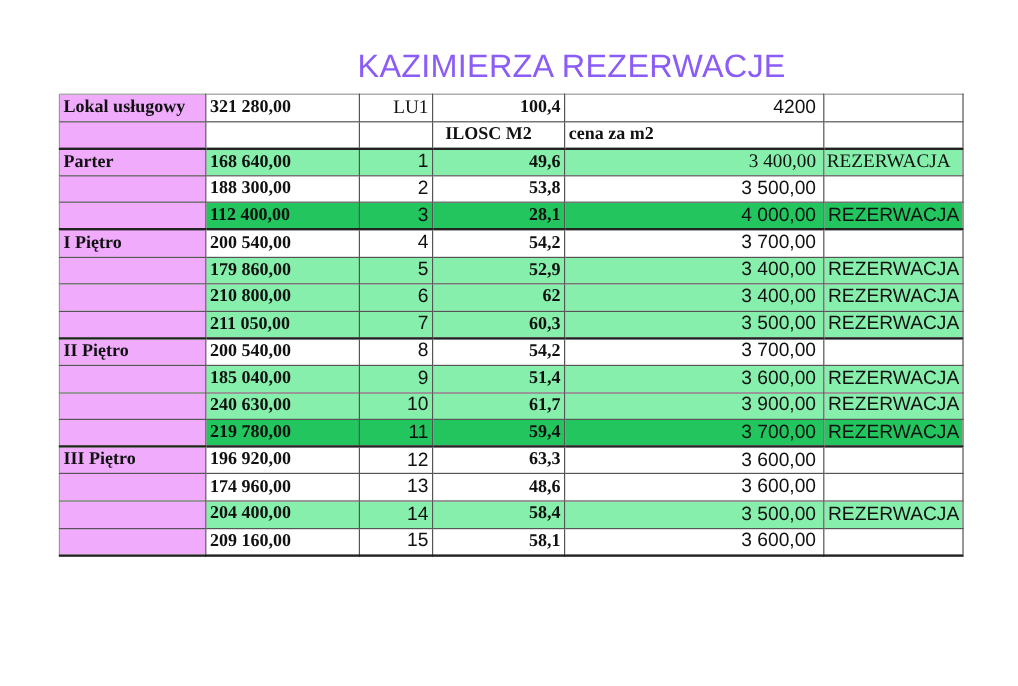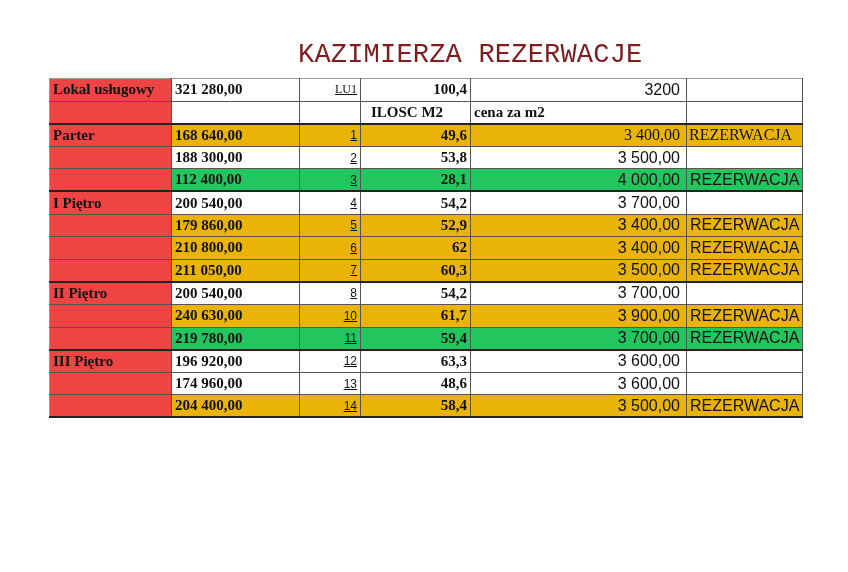--- a/index.html
+++ b/index.html
@@ -1,60 +1,60 @@
 <!DOCTYPE html>
 <html><head>
 <meta charset="utf-8">
 <style>
   html, body { margin: 0; padding: 0; background: #ffffff; }
   body { width: 848px; height: 572px; position: relative; overflow: hidden; }
   .title {
     position: absolute; left: 298px; top: 40px;
-    font-family: Liberation Mono, monospace; font-size: 27px; color: #7f1d1d;
+    font-family: Liberation Sans, sans-serif; font-size: 27px; color: #8b5cf6;
     letter-spacing: 0.2px; white-space: nowrap;
   }
   table {
     position: absolute; left: 49px; top: 78px;
     border-collapse: collapse; table-layout: fixed;
     border-left: 1px solid #9a9a9a; border-right: 1px solid #9a9a9a;
     border-bottom: 2px solid #222;
   }
   td {
     height: 22.6px; padding: 0 3px; box-sizing: border-box;
     border-right: 1px solid #555; border-bottom: 1px solid #555;
     white-space: nowrap; overflow: hidden; color: #111;
   }
   tr.top td { border-top: 1px solid #9a9a9a; }
   tr.sep td { border-top: 2px solid #222; }
   .c0 { width: 122px; font-family: "Liberation Serif", serif; font-weight: bold; font-size: 15px; text-align: left; }
   .c1 { width: 128px; font-family: "Liberation Serif", serif; font-weight: bold; font-size: 15px; }
-  .c2 { width: 61px; font-family: "Liberation Sans", sans-serif; font-size: 12px; text-align: right; text-decoration: underline; }
+  .c2 { width: 61px; font-family: "Liberation Sans", sans-serif; font-size: 16px; text-align: right; }
   .c3 { width: 110px; font-family: "Liberation Serif", serif; font-weight: bold; font-size: 15px; text-align: right; padding-left: 10px; }
   .c4 { width: 216px; font-family: "Liberation Sans", sans-serif; font-size: 16px; text-align: right; padding-right: 6px; }
   .c5 { width: 108px; font-family: "Liberation Sans", sans-serif; font-size: 16px; text-align: center; }
   .serif-normal { font-family: "Liberation Serif", serif !important; font-weight: normal !important; }
   .lbl-left { text-align: left; }
   .res-serif { font-family: "Liberation Serif", serif; text-align: left; padding-left: 2px; }
-  .g1 { background: #eab308; }
+  .g1 { background: #86efac; }
   .g2 { background: #22c55e; }
-  td.c0 { background: #ef4444; }
+  td.c0 { background: #f0abfc; }
 </style>
 </head>
 <body>
 
 <div class="title">KAZIMIERZA REZERWACJE</div>
 
 <table>
   <tbody>
     <tr class="top">
       <td class="c0">Lokal usługowy</td>
       <td class="c1">321 280,00</td>
       <td class="c2 serif-normal">LU1</td>
       <td class="c3">100,4</td>
-      <td class="c4">3200</td>
+      <td class="c4">4200</td>
       <td class="c5"></td>
     </tr>
     <tr>
       <td class="c0"></td>
       <td class="c1"></td>
       <td class="c2"></td>
       <td class="c3 lbl-left">ILOSC M2</td>
       <td class="c4 lbl-left" style="font-family:'Liberation Serif',serif;font-weight:bold;font-size:15px;">cena za m2</td>
       <td class="c5"></td>
     </tr>
@@ -119,20 +119,28 @@
       <tr class="sep">
         <td class="c0">II Piętro</td>
         <td class="c1">200 540,00</td>
         <td class="c2">8</td>
         <td class="c3">54,2</td>
         <td class="c4">3 700,00</td>
         <td class="c5"></td>
       </tr>
       <tr>
         <td class="c0"></td>
+        <td class="c1 g1">185 040,00</td>
+        <td class="c2 g1">9</td>
+        <td class="c3 g1">51,4</td>
+        <td class="c4 g1">3 600,00</td>
+        <td class="c5 g1">REZERWACJA</td>
+      </tr>
+      <tr>
+        <td class="c0"></td>
         <td class="c1 g1">240 630,00</td>
         <td class="c2 g1">10</td>
         <td class="c3 g1">61,7</td>
         <td class="c4 g1">3 900,00</td>
         <td class="c5 g1">REZERWACJA</td>
       </tr>
       <tr>
         <td class="c0"></td>
         <td class="c1 g2">219 780,00</td>
         <td class="c2 g2">11</td>
@@ -157,14 +165,22 @@
         <td class="c5"></td>
       </tr>
       <tr>
         <td class="c0"></td>
         <td class="c1 g1">204 400,00</td>
         <td class="c2 g1">14</td>
         <td class="c3 g1">58,4</td>
         <td class="c4 g1">3 500,00</td>
         <td class="c5 g1">REZERWACJA</td>
       </tr>
+      <tr>
+        <td class="c0"></td>
+        <td class="c1">209 160,00</td>
+        <td class="c2">15</td>
+        <td class="c3">58,1</td>
+        <td class="c4">3 600,00</td>
+        <td class="c5"></td>
+      </tr>
     </tbody>
 </table>
 
 </body></html>

